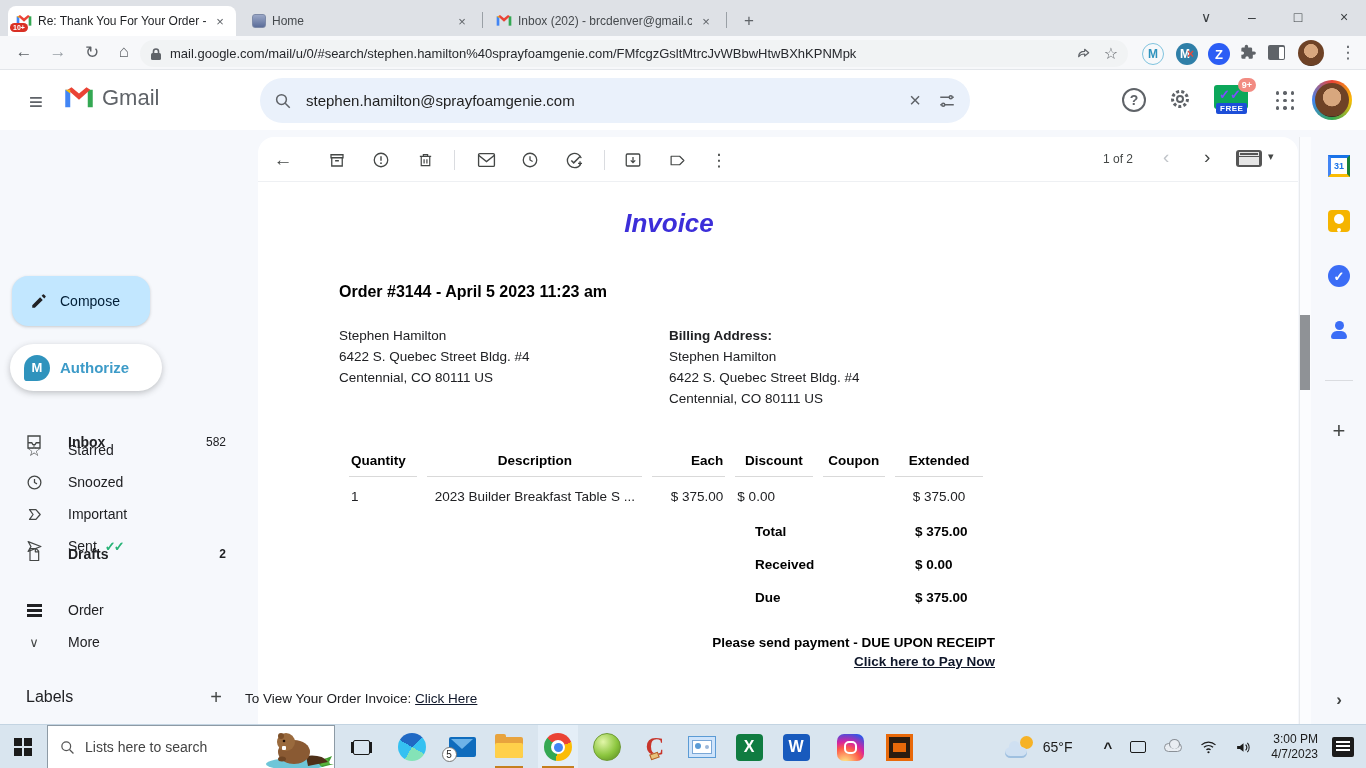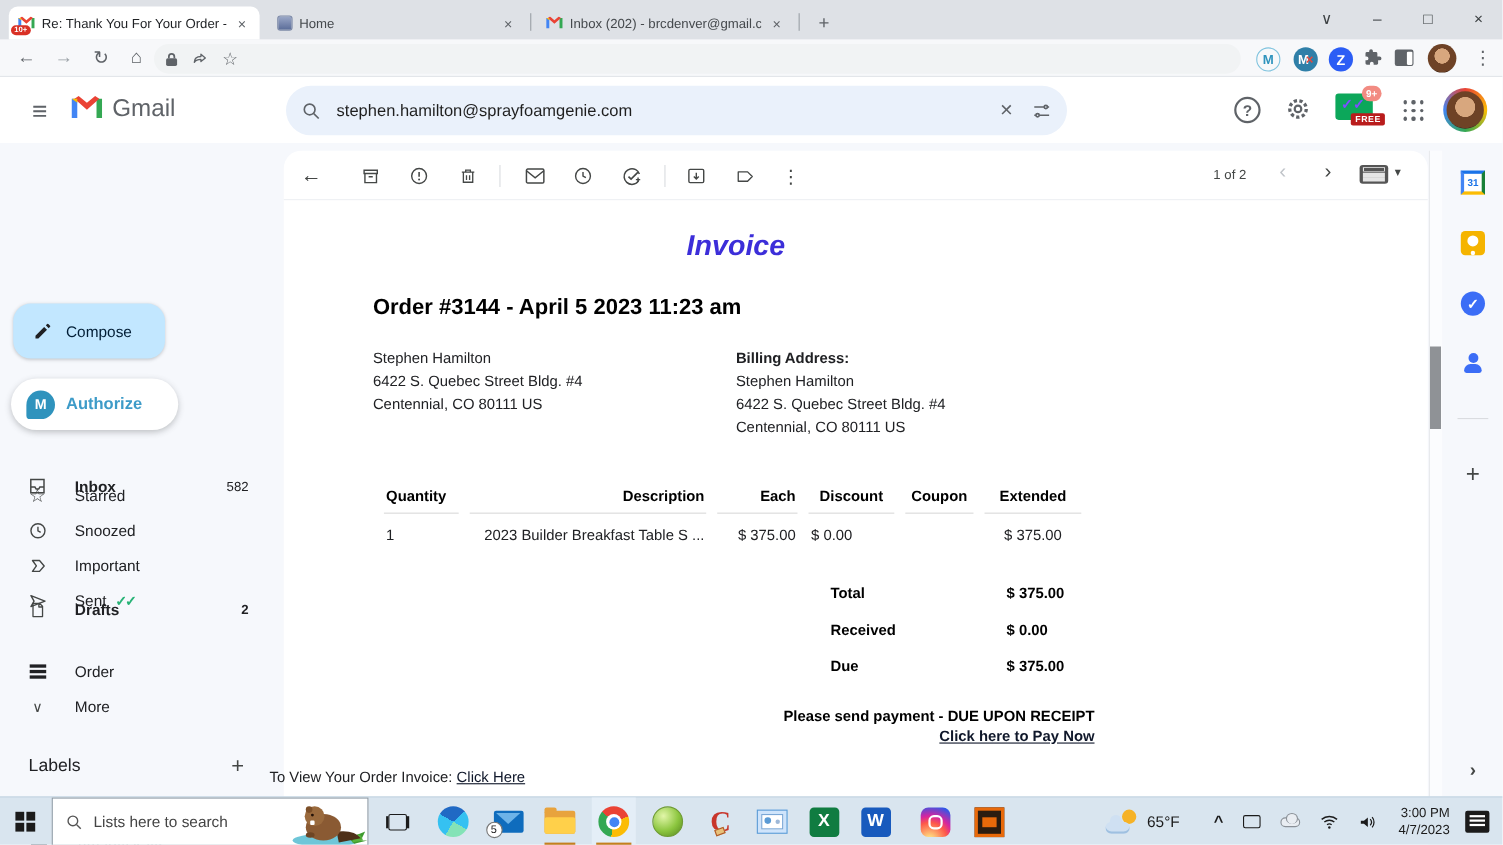--- a/index.html
+++ b/index.html
@@ -32,21 +32,21 @@
   
   #gmailbar { left:0; top:70px; width:1366px; height:60px; background:#fff; }
   #hamburger { left:22px; top:18px; font-size:24px; color:#5f6368; width:28px; text-align:center; }
   #gmail-logo-text { font-size:22px; color:#5f6368; }
   #search-pill { left:260px; top:8px; width:710px; height:45px; background:#eaf1fb; border-radius:24px; display:flex; align-items:center; padding:0 14px; }
   #search-query { flex:1; font-size:15px; color:#1f1f1f; margin-left:14px; }
   .gm-glyph { color:#5f6368; font-size:18px; width:30px; text-align:center; }
   #mailtrack-badge { position:relative; width:44px; height:34px; }
   #mt-env { position:absolute; left:4px; top:2px; width:34px; height:24px; background:#0ca75a; border-radius:3px; }
   #mt-check { position:absolute; left:9px; top:4px; color:#fff; font-size:13px; font-weight:bold; }
-  #mt-free { position:absolute; left:18px; top:20px; background:#b91c1c; color:#fff; font-size:8px; font-weight:bold; padding:1px 4px; border-radius:2px; letter-spacing:.5px; }
+  #mt-free { position:absolute; left:6px; top:20px; background:#1d4ed8; color:#fff; font-size:8px; font-weight:bold; padding:1px 4px; border-radius:2px; letter-spacing:.5px; }
   #mt-count { position:absolute; right:-2px; top:-5px; background:#f28b82; color:#fff; font-size:9px; font-weight:bold; border-radius:8px; padding:2px 4px; }
   #apps-grid { width:18px; height:18px; }
   #apps-grid .dotrow { display:flex; gap:4px; margin-bottom:4px; }
   #apps-grid i { width:3.5px; height:3.5px; border-radius:50%; background:#5f6368; display:block; }
   #gmail-avatar-ring { width:40px; height:40px; border-radius:50%; background:conic-gradient(#ea4335,#fbbc04,#34a853,#4285f4,#ea4335); display:flex; align-items:center; justify-content:center; }
   .avatar-lg { width:34px; height:34px; border-radius:50%; background:radial-gradient(circle at 50% 42%, #d8a77e 0 34%, #6e4226 36% 72%, #41241f 74%); }
 
   
   #compose-btn { left:12px; top:146px; width:138px; height:50px; background:#c2e7ff; border-radius:16px; display:flex; align-items:center; padding-left:18px; gap:12px; font-size:14px; color:#001d35; box-shadow:0 1px 3px rgba(60,64,67,.25); }
   #authorize-btn { left:10px; top:214px; width:152px; height:47px; background:#fff; border-radius:24px; display:flex; align-items:center; padding-left:14px; gap:10px; font-size:15px; font-weight:bold; color:#3d9bc8; box-shadow:0 2px 6px rgba(60,64,67,.3); }
@@ -67,29 +67,29 @@
   #mail-toolbar { position:absolute; left:0; top:0; width:1040px; height:45px; border-bottom:1px solid #eef0f3; }
   .tb-icon { position:absolute; top:10px; width:26px; height:26px; display:flex; align-items:center; justify-content:center; color:#444746; }
   .tb-sep { position:absolute; top:13px; width:1px; height:20px; background:#dadce0; }
   #pagination { position:absolute; top:15px; left:845px; font-size:12px; color:#444746; }
   .pg-arrow { position:absolute; top:9px; font-size:19px; }
   #kbd-icon { position:absolute; left:978px; top:13px; width:26px; height:17px; background:#555; border-radius:3px; }
   #kbd-icon::after { content:""; position:absolute; left:4px; top:3px; width:18px; height:2px; box-shadow:0 0 0 1px #fff, 0 5px 0 1px #fff, 0 9px 0 1px #fff; opacity:.85; }
 
   #email-body { position:absolute; left:81px; top:46px; width:660px; }
   #invoice-title { text-align:center; margin-top:25px; font-size:26px; font-weight:bold; font-style:italic; color:#3c2ed9; }
-  #order-line { margin-top:29px; font-size:20px; font-weight:bold; color:#000; }
+  #order-line { margin-top:44px; font-size:16px; font-weight:bold; color:#000; }
   #addr-wrap { display:flex; margin-top:24px; }
   .addr-col { width:330px; font-size:13.5px; line-height:21px; color:#202124; }
   .addr-heading { font-weight:bold; }
   #inv-table { margin-top:38px; width:654px; border-collapse:separate; border-spacing:10px 0; font-size:13.5px; }
   #inv-table th { font-weight:bold; color:#000; padding:6px 2px 8px; border-bottom:1px solid #d9d9d9; }
   #inv-table td { padding:12px 2px 6px; color:#202124; }
   .col-qty { width:70px; text-align:left; }
-  .col-desc { width:240px; text-align:right; }
+  .col-desc { width:240px; text-align:center; }
   .col-each { width:78px; }
   th.col-each { text-align:right; } td.col-each { text-align:right; }
   .col-disc { width:80px; } th.col-disc { text-align:center; } td.col-disc { text-align:left; }
   .col-coup { width:64px; text-align:center; }
   .col-ext { width:92px; } th.col-ext { text-align:center; } td.col-ext { text-align:center; }
   .tot-row { position:relative; height:33px; }
   .tot-label { position:absolute; left:416px; font-size:13.5px; font-weight:bold; color:#000; }
   .tot-val { position:absolute; left:576px; font-size:13.5px; font-weight:bold; color:#000; }
   #pay-note { margin-top:12px; text-align:right; padding-right:4px; font-size:13.5px; font-weight:bold; color:#000; }
   #pay-link { margin-top:4px; text-align:right; padding-right:4px; font-size:13.5px; font-weight:bold; }
@@ -207,20 +207,21 @@
 <div id="navbar" class="abs">
   <div class="nav-glyph abs" style="left:10px;top:6px;">←</div>
   <div class="nav-glyph abs" style="left:44px;top:6px;color:#9aa0a6;">→</div>
   <div class="nav-glyph abs" style="left:78px;top:6px;">↻</div>
   <div class="nav-glyph abs" style="left:110px;top:6px;">⌂</div>
   <div id="url-pill" class="abs">
     <svg width="12" height="14" viewBox="0 0 12 14">
         <rect x="1" y="6" width="10" height="7" rx="1.5" fill="#5f6368"></rect>
         <path d="M3.5 6V4.5a2.5 2.5 0 015 0V6" stroke="#5f6368" stroke-width="1.6" fill="none"></path>
       </svg>
+    <span id="url-text">mail.google.com/mail/u/0/#search/stephen.hamilton%40sprayfoamgenie.com/FMfcgzGsltMtrcJvWBbwHtwBXhKPNMpk</span>
     <svg width="16" height="16" viewBox="0 0 24 24" style="margin:0 12px;">
         <path d="M13 5l6 5-6 5v-3c-4 0-7 1-9 4 0-5 3-8 9-8V5z" fill="none" stroke="#5f6368" stroke-width="1.8" stroke-linejoin="round"></path>
       </svg>
     <span style="font-size:16px;color:#5f6368;">☆</span>
   </div>
   <div class="ext-circle abs" style="left:1142px;top:7px;color:#2f93bd;border:1.5px solid #7fc3de;font-size:12px;">
       <span>M</span>
     </div>
   <div class="ext-circle abs" style="left:1176px;top:7px;background:#2f7fa8;color:#fff;font-size:12px;">
       <span>M</span>
@@ -480,21 +481,21 @@
           <td class="col-qty">1</td>
           <td class="col-desc">2023 Builder Breakfast Table S ...</td>
           <td class="col-each">$ 375.00</td>
           <td class="col-disc">$ 0.00</td>
           <td class="col-coup"></td>
           <td class="col-ext">$ 375.00</td>
         </tr>
       </tbody>
     </table>
 
-    <div style="margin-top:32px;">
+    <div style="margin-top:14px;">
       <div class="tot-row">
         <span class="tot-label">Total</span>
         <span class="tot-val">$ 375.00</span>
       </div>
       <div class="tot-row">
         <span class="tot-label">Received</span>
         <span class="tot-val">$ 0.00</span>
       </div>
       <div class="tot-row">
         <span class="tot-label">Due</span>

